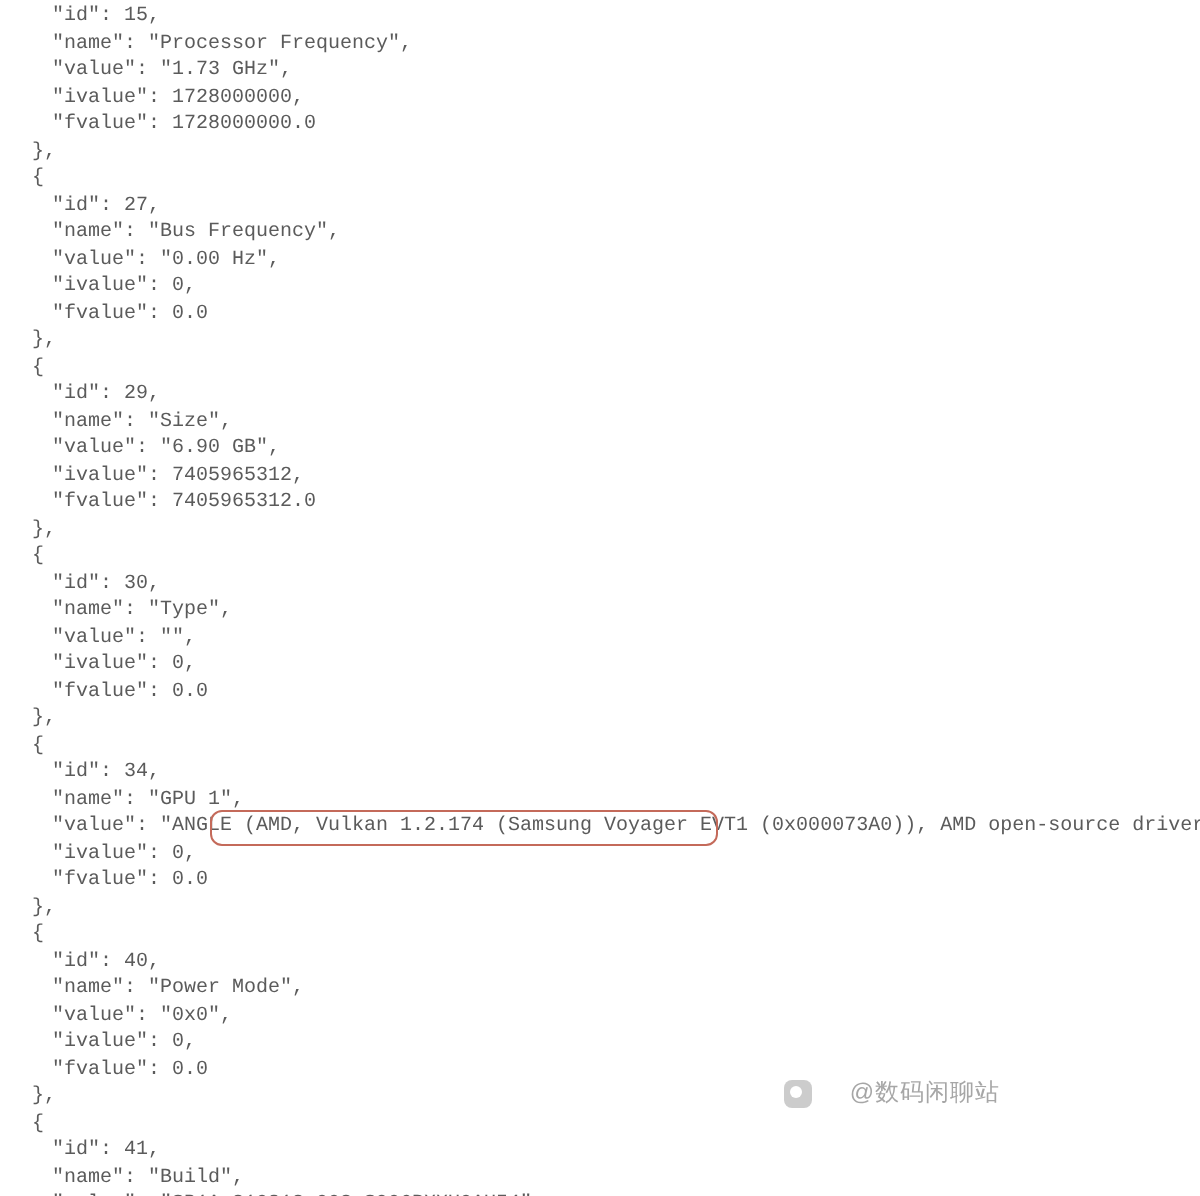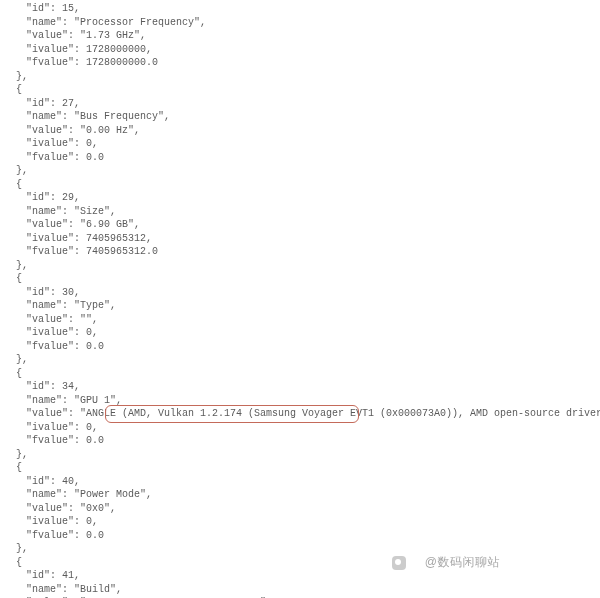--- a/index.html
+++ b/index.html
@@ -23,21 +23,21 @@
   .line2 { padding-left: 10px; }
   .highlight-box {
     position: absolute;
     border: 1px solid #c46a5a;
     border-radius: 6px;
     pointer-events: none;
   }
   .watermark {
     position: absolute;
     right: 100px;
-    bottom: 28px;
+    bottom: 44px;
     font-family: "Microsoft YaHei", "SimSun", sans-serif;
     font-size: 12px;
     color: rgba(150,150,150,0.85);
     letter-spacing: 0.5px;
     display: flex;
     align-items: flex-end;
     gap: 19px;
   }
   .weibo-icon {
     display: inline-block;

